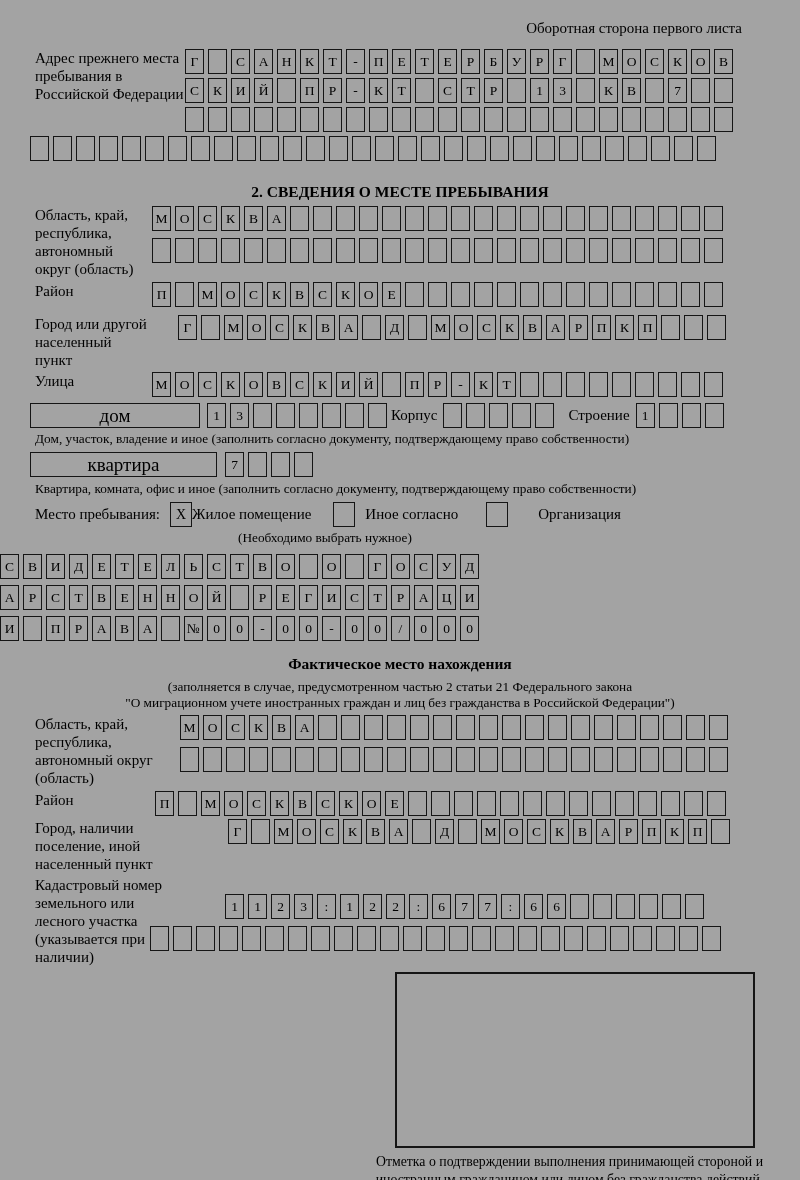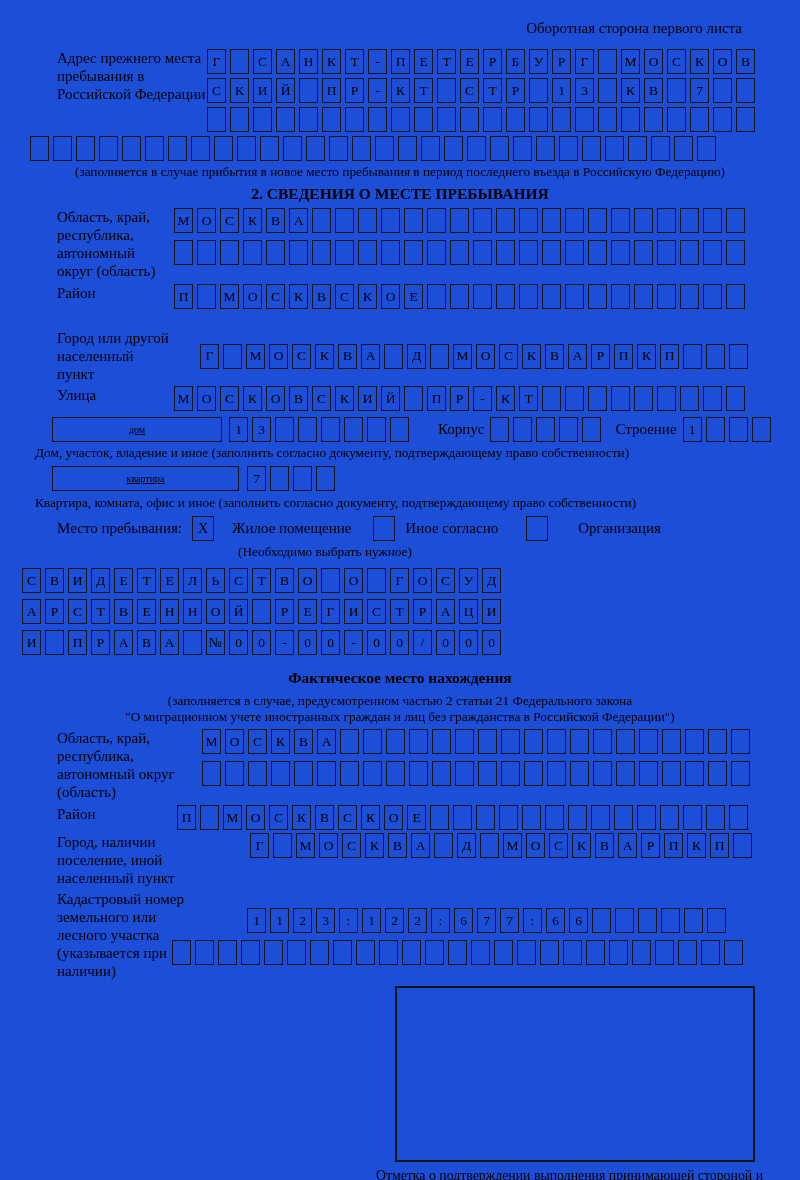--- a/index.html
+++ b/index.html
@@ -1,38 +1,37 @@
 <!DOCTYPE html>
 <html><head>
 <meta charset="utf-8">
 <style>
   html,body{margin:0;padding:0;background:#fff;}
   .page{
     position:relative;
     width:800px;height:1180px;
-    background:#1d4ed8;color:#000;
+    background:#a3a3a3;color:#000;
     font-family:"Liberation Serif","DejaVu Serif",serif;
     overflow:hidden;
   }
   .hdr-note{padding-top:20px;padding-right:58px;text-align:right;font-size:15px;}
-  .row{display:flex;align-items:flex-start;padding-left:22px;}
+  .row{display:flex;align-items:flex-start;}
   .lbl{font-size:15px;line-height:18px;}
   .rowstack{display:flex;flex-direction:column;}
   .cells{display:flex;gap:4px;}
   .cell{
     flex:none;width:17px;height:23px;
     border:1.6px solid #151515;
     display:flex;align-items:center;justify-content:center;
     font-size:13.5px;
   }
   .widebox{
     flex:none;height:23px;border:1.6px solid #151515;
     display:flex;align-items:center;justify-content:center;
-    font-size:10px;
-    text-decoration:underline;
+    font-size:19px;
   }
   .cb{
     flex:none;width:20px;height:23px;border:1.6px solid #151515;
     display:flex;align-items:center;justify-content:center;font-size:14px;
   }
   .note{font-size:13.3px;line-height:16px;}
   .center{text-align:center;}
   .bold{font-weight:bold;}
   .title{font-size:15.5px;}
   .inline-lbl{font-size:15px;}
@@ -160,23 +159,22 @@
       <span class="cell"></span>
       <span class="cell"></span>
       <span class="cell"></span>
       <span class="cell"></span>
       <span class="cell"></span>
       <span class="cell"></span>
       <span class="cell"></span>
       <span class="cell"></span>
       <span class="cell"></span>
     </div>
-  <div class="note center" style="margin-top:3px;">(заполняется в случае прибытия в новое место пребывания в период последнего въезда в Российскую Федерацию)</div>
-
-  <div class="title bold center" style="margin-top:5px;">2. СВЕДЕНИЯ О МЕСТЕ ПРЕБЫВАНИЯ</div>
+
+  <div class="title bold center" style="margin-top:22px;">2. СВЕДЕНИЯ О МЕСТЕ ПРЕБЫВАНИЯ</div>
 
   <div class="row" style="margin-top:5px;">
     <div class="lbl" style="margin-left:35px;width:117px;">Область, край, республика, автономный округ (область)</div>
     <div class="rowstack" style="gap:7px;">
       <div class="cells">
           <span class="cell">М</span>
           <span class="cell">О</span>
           <span class="cell">С</span>
           <span class="cell">К</span>
           <span class="cell">В</span>
@@ -255,21 +253,21 @@
         <span class="cell"></span>
         <span class="cell"></span>
         <span class="cell"></span>
         <span class="cell"></span>
         <span class="cell"></span>
         <span class="cell"></span>
         <span class="cell"></span>
       </div>
   </div>
 
-  <div class="row" style="margin-top:20px;align-items:center;">
+  <div class="row" style="margin-top:8px;">
     <div class="lbl" style="margin-left:35px;width:117px;">Город или другой населенный пункт</div>
     <div class="cells" style="margin-left:26px;">
         <span class="cell">Г</span>
         <span class="cell"></span>
         <span class="cell">М</span>
         <span class="cell">О</span>
         <span class="cell">С</span>
         <span class="cell">К</span>
         <span class="cell">В</span>
         <span class="cell">А</span>
@@ -328,21 +326,21 @@
     <div class="cells" style="margin-left:7px;">
         <span class="cell">1</span>
         <span class="cell">3</span>
         <span class="cell"></span>
         <span class="cell"></span>
         <span class="cell"></span>
         <span class="cell"></span>
         <span class="cell"></span>
         <span class="cell"></span>
       </div>
-    <div class="inline-lbl" style="margin-left:29px;">Корпус</div>
+    <div class="inline-lbl" style="margin-left:4px;">Корпус</div>
     <div class="cells" style="margin-left:6px;">
         <span class="cell"></span>
         <span class="cell"></span>
         <span class="cell"></span>
         <span class="cell"></span>
         <span class="cell"></span>
       </div>
     <div class="inline-lbl" style="margin-left:14px;">Строение</div>
     <div class="cells" style="margin-left:6px;">
         <span class="cell">1</span>
@@ -360,21 +358,21 @@
         <span class="cell"></span>
         <span class="cell"></span>
         <span class="cell"></span>
       </div>
   </div>
   <div class="note" style="margin-left:35px;margin-top:4px;">Квартира, комната, офис и иное (заполнить согласно документу, подтверждающему право собственности)</div>
 
   <div class="row" style="margin-top:5px;margin-left:35px;align-items:center;">
     <div class="inline-lbl">Место пребывания:</div>
     <div class="cb" style="margin-left:10px;">X</div>
-    <div class="inline-lbl" style="margin-left:18px;">Жилое помещение</div>
+    <div class="inline-lbl" style="margin-left:0;">Жилое помещение</div>
     <div class="cb" style="margin-left:22px;"></div>
     <div class="inline-lbl" style="margin-left:10px;">Иное согласно</div>
     <div class="cb" style="margin-left:28px;"></div>
     <div class="inline-lbl" style="margin-left:30px;">Организация</div>
   </div>
   <div class="note" style="margin-left:238px;margin-top:3px;">(Необходимо выбрать нужное)</div>
 
   <div class="row" style="margin-top:8px;">
     <div class="rowstack" style="gap:6px;">
       <div class="cells">

